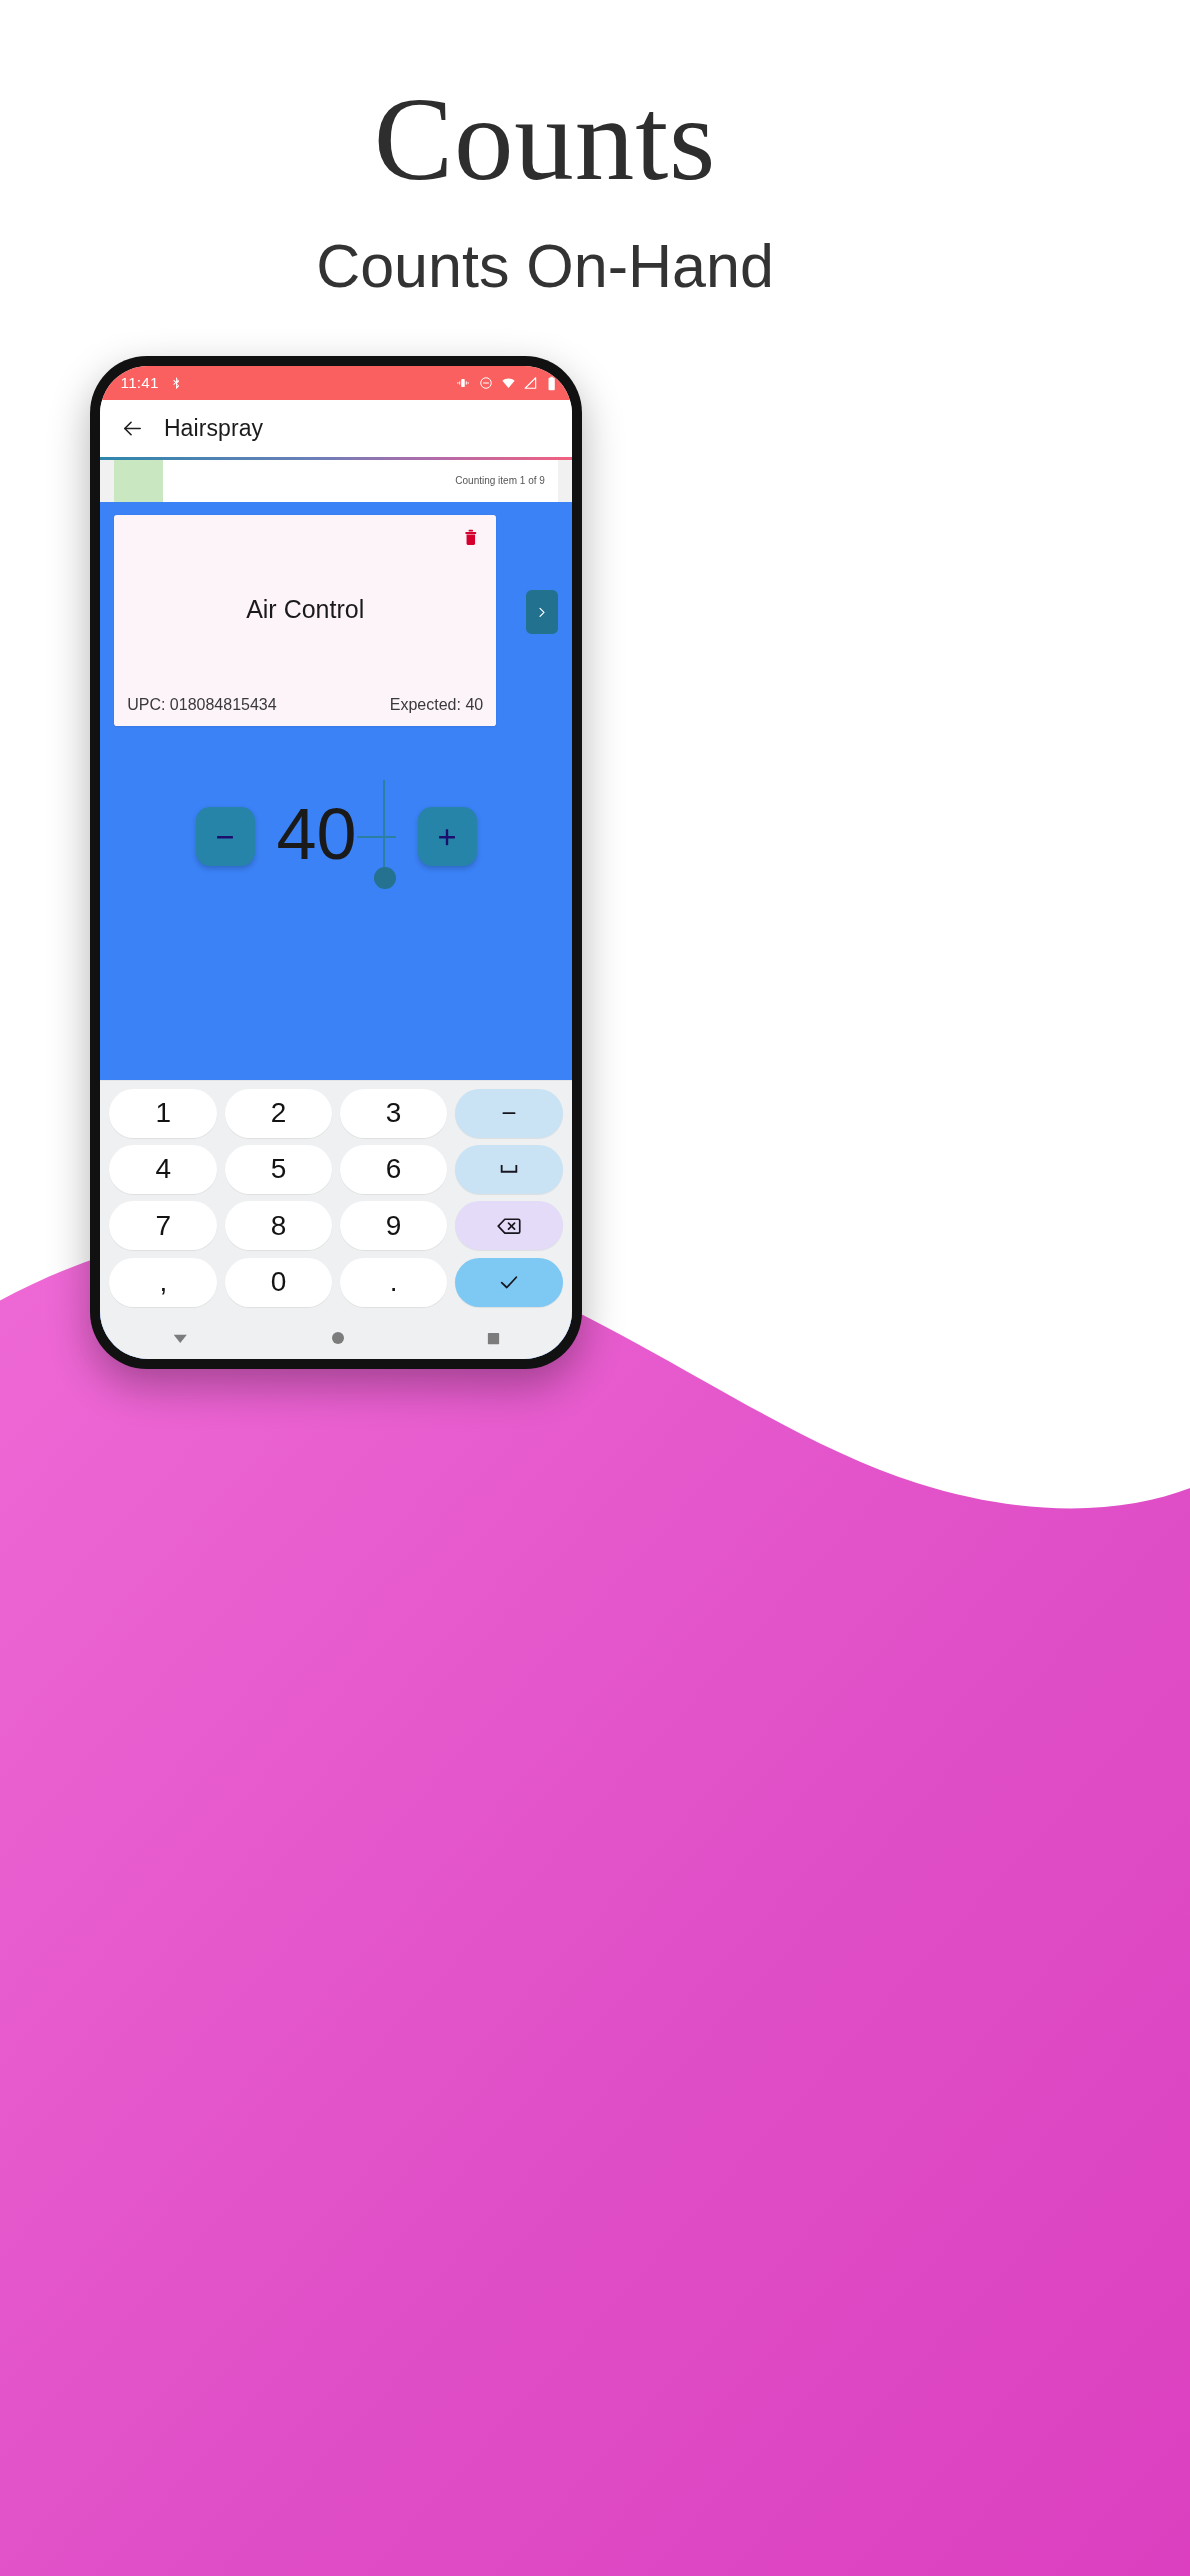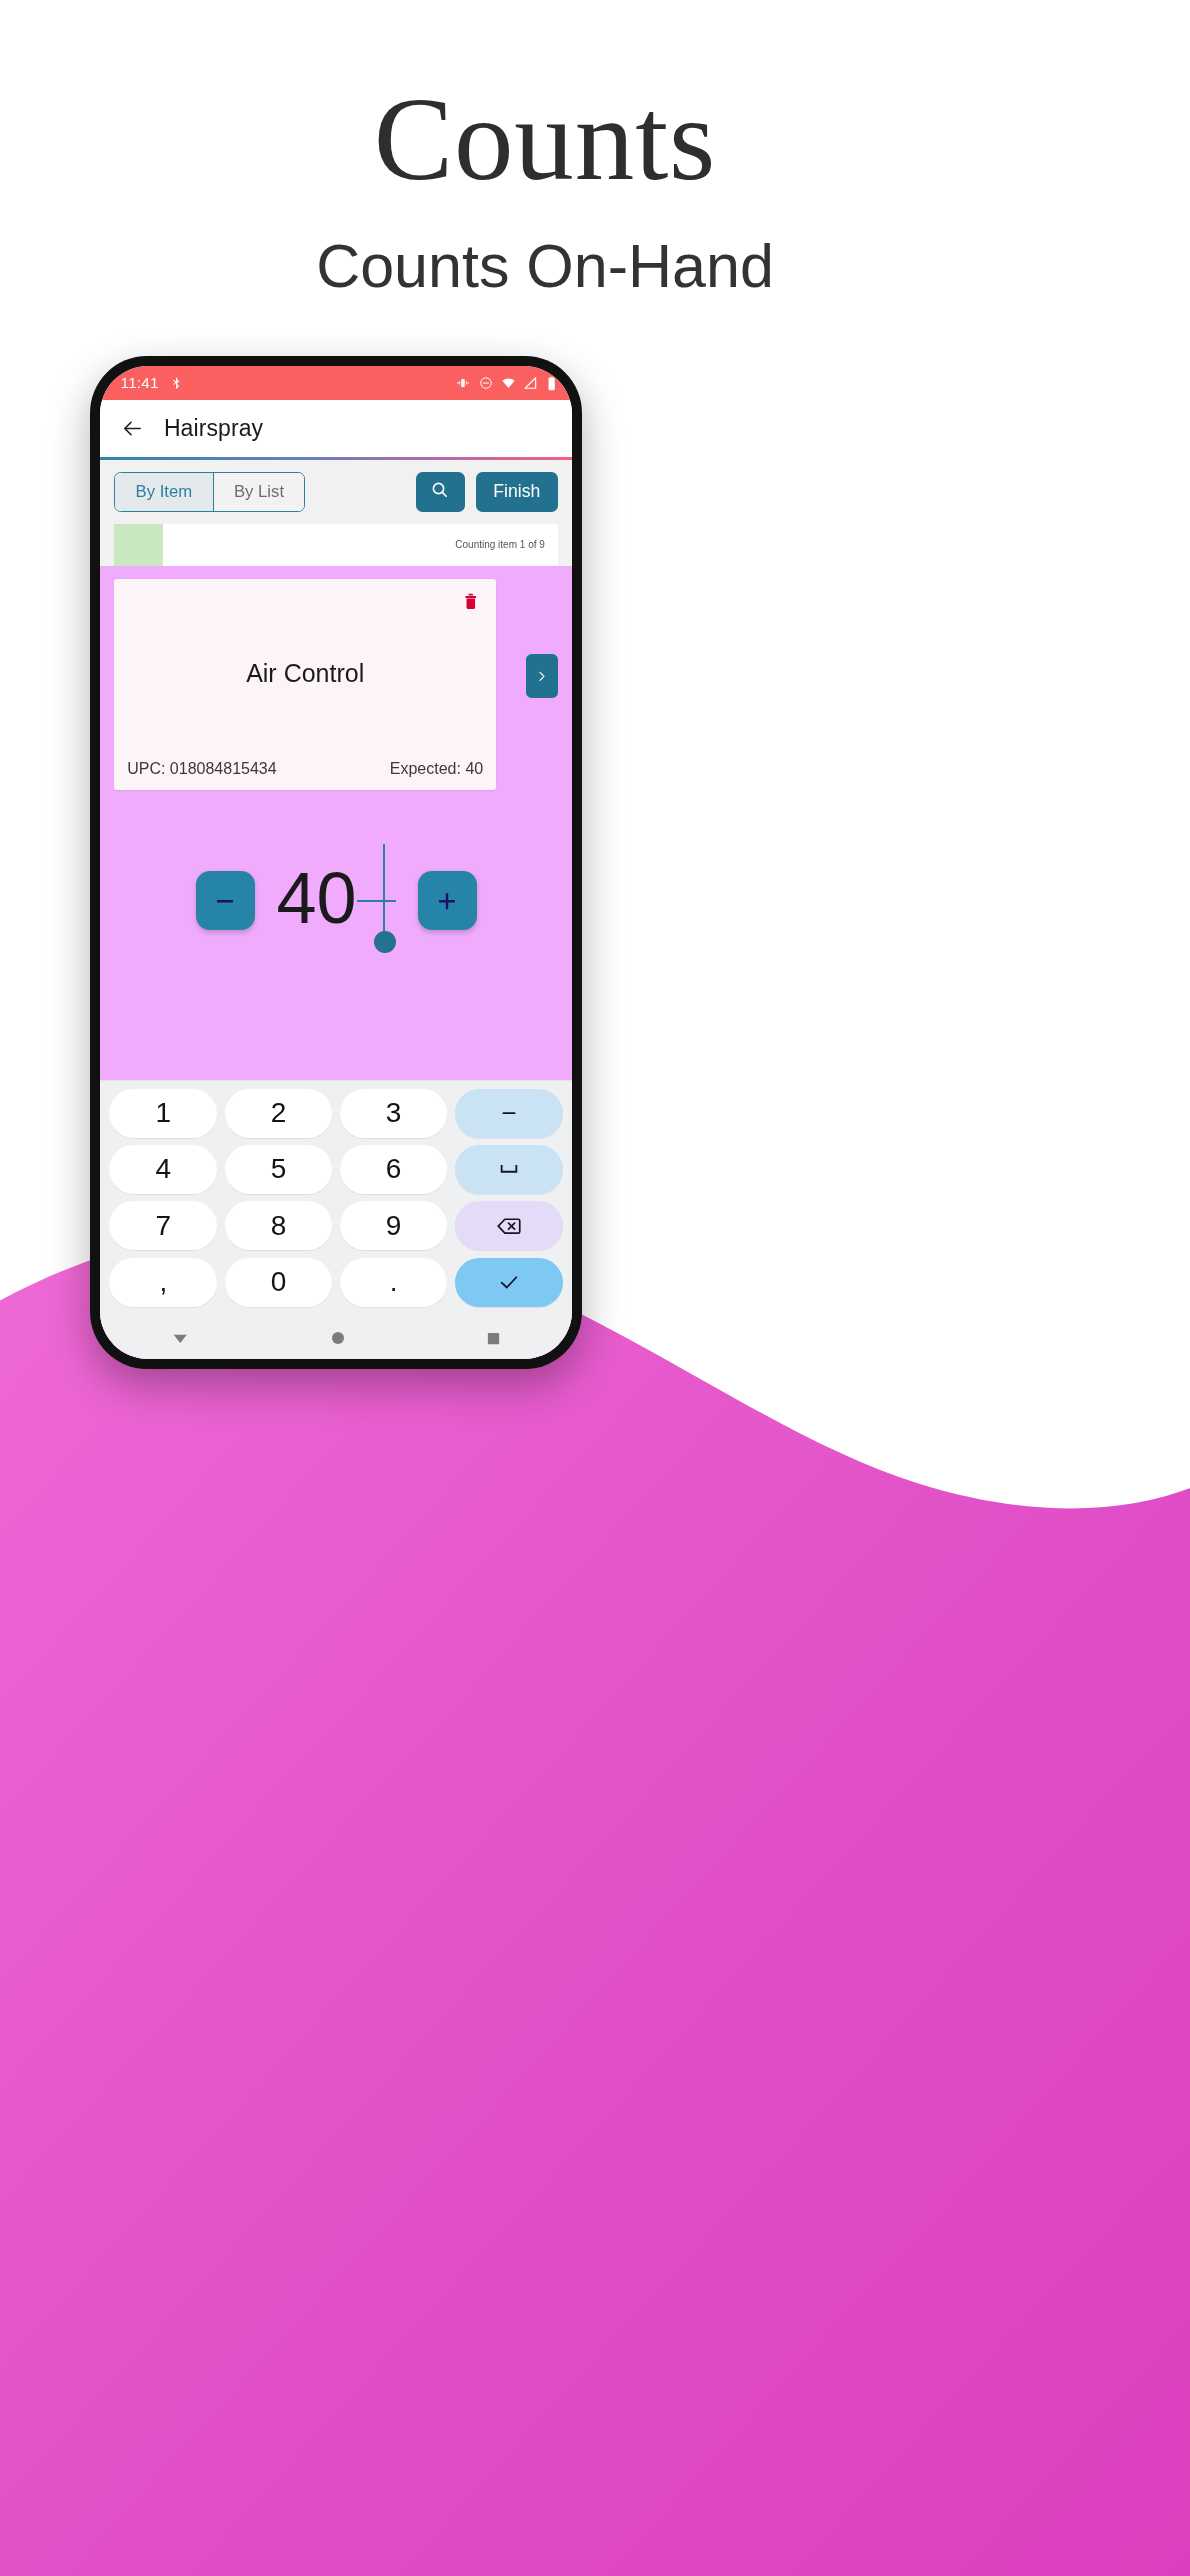--- a/index.html
+++ b/index.html
@@ -168,21 +168,21 @@
   .progress-label {
     flex: 1 1 auto;
     text-align: right;
     padding-right: 13px;
     font-size: 10px;
     color: #555555;
   }
 
   
   .content {
-    background: #f0abfc;
+    background: #3b82f6;
     flex: 1 1 auto;
     display: flex;
     flex-direction: column;
     position: relative;
     padding-top: 13px;
   }
 
   
   .card-zone { position: relative; padding: 0 14px; }
   .card {
@@ -382,36 +382,20 @@
         <svg width="23" height="23" viewBox="0 0 24 24" fill="none" stroke="#202020" stroke-width="1.7" stroke-linecap="round" stroke-linejoin="round">
           <line x1="20" y1="12" x2="4" y2="12"></line>
           <polyline points="10.5,5.5 4,12 10.5,18.5"></polyline>
         </svg>
       </span>
       <span class="appbar-title">Hairspray</span>
     </div>
 
     <div class="hairline"></div>
 
-    <div class="toolbar">
-      <div class="segmented">
-        <div class="seg">By Item</div>
-        <div class="seg inactive">By List</div>
-      </div>
-      <div class="tb-spacer"></div>
-      <div class="btn-teal btn-search">
-        <span>
-          <svg width="19.5" height="19.5" viewBox="0 0 24 24" fill="none" stroke="#ffffff" stroke-width="2" stroke-linecap="round">
-            <circle cx="10.5" cy="10.5" r="6.3"></circle>
-            <line x1="15.2" y1="15.2" x2="20" y2="20"></line>
-          </svg>
-        </span>
-      </div>
-      <div class="btn-teal btn-finish">Finish</div>
-    </div>
 
     <div style="background:#f1f1f1;flex:0 0 auto;">
       <div class="progress-row">
         <div class="progress-fill"></div>
         <div class="progress-label">Counting item 1 of 9</div>
       </div>
     </div>
 
     <div class="content">
 

